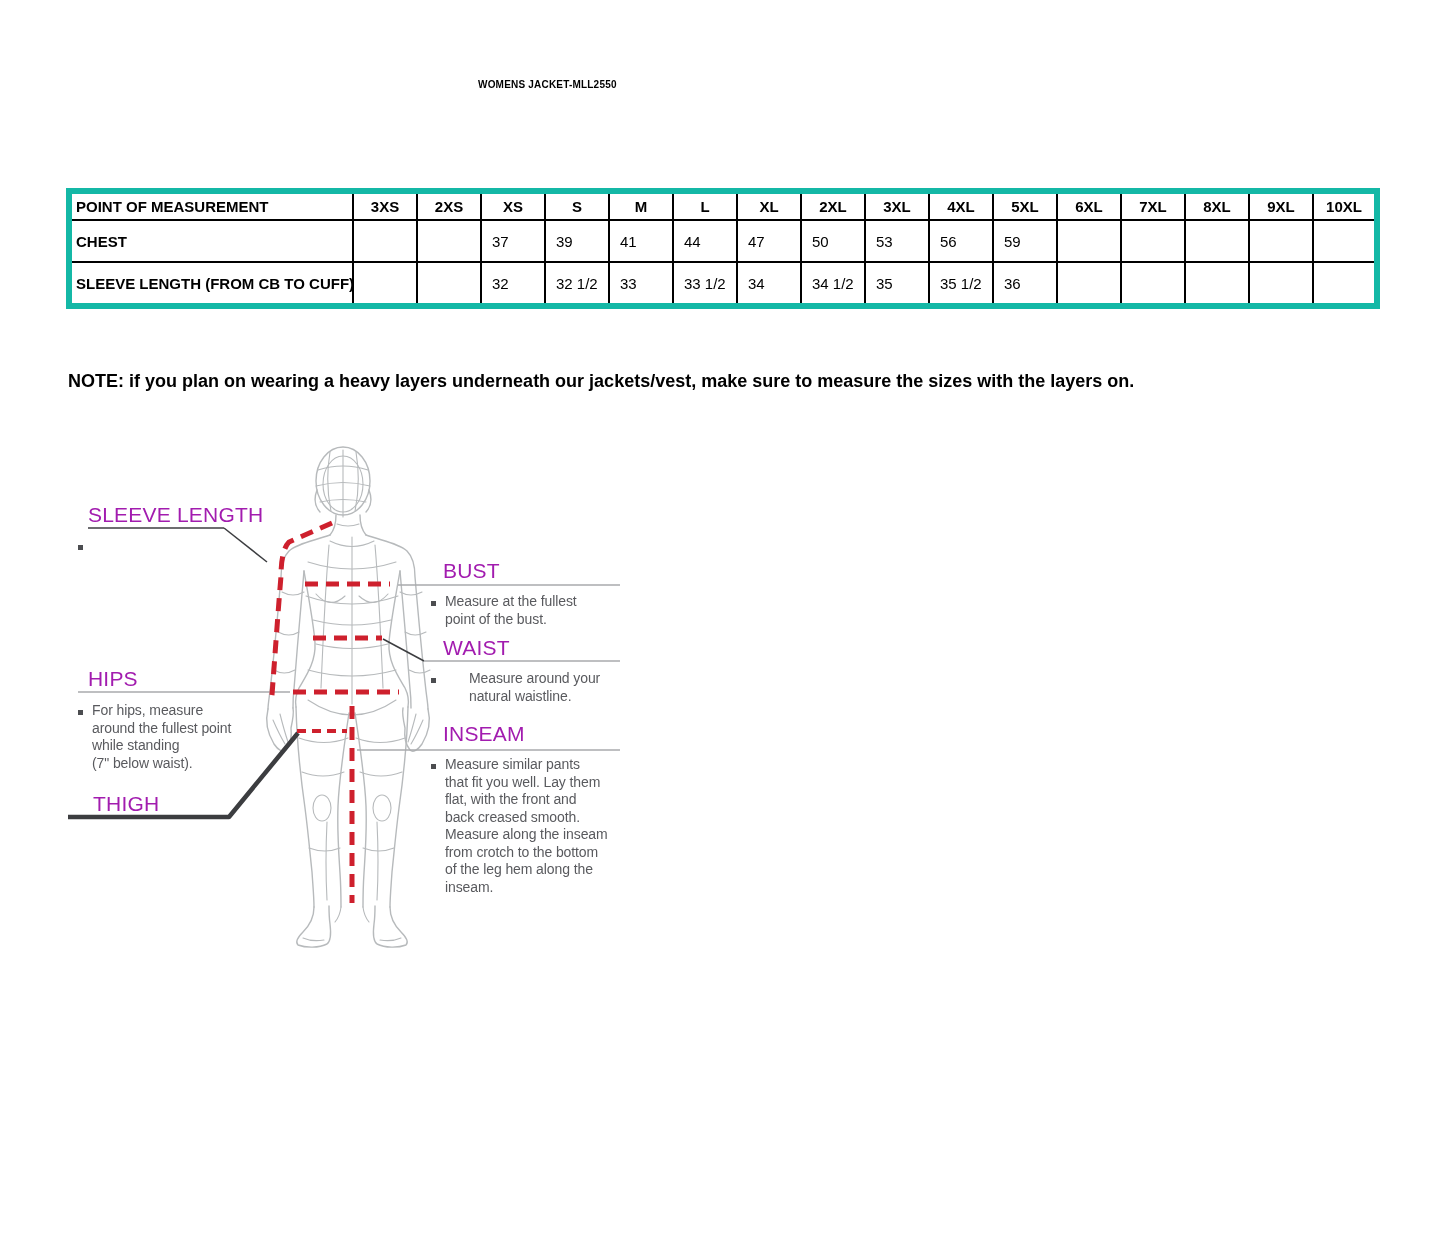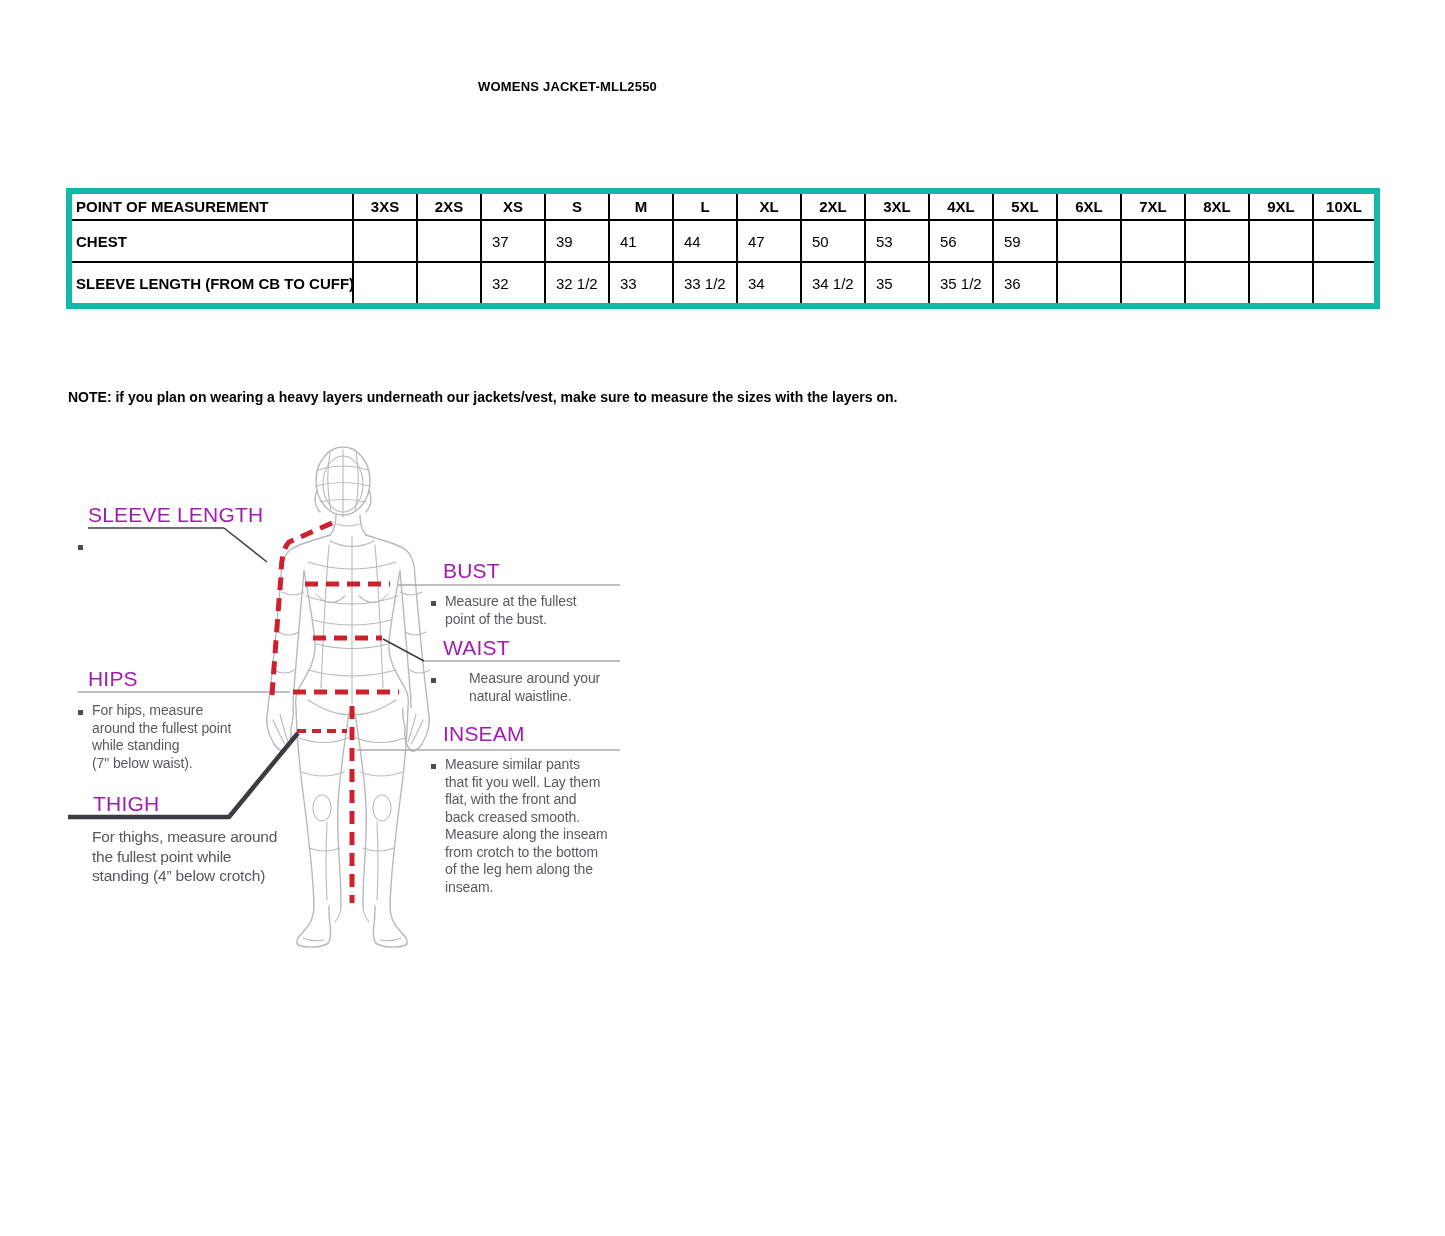--- a/index.html
+++ b/index.html
@@ -3,42 +3,42 @@
 <meta charset="utf-8">
 <style>
   html,body{margin:0;padding:0;background:#ffffff;}
   .page{
     position:relative; width:1445px; height:1236px; background:#fff;
     font-family:"Liberation Sans", sans-serif; color:#000; overflow:hidden;
   }
   
   .doc-title{
     position:absolute; left:478px; top:79px;
-    font-size:13px; font-weight:bold; letter-spacing:0.2px; white-space:nowrap;
+    font-size:10px; font-weight:bold; letter-spacing:0.2px; white-space:nowrap;
   }
   
   table.size-table{
     position:absolute; left:66px; top:188px;
     border-collapse:collapse; table-layout:fixed; width:1312px;
     border:6px solid #14b8a6;
   }
   table.size-table th, table.size-table td{
     border:2px solid #000; font-size:15px; overflow:hidden; white-space:nowrap;
   }
   table.size-table col.c-label{width:284px;}
   table.size-table col.c-size{width:64px;}
   table.size-table thead th{height:25px; font-weight:bold; text-align:center; padding:0;}
   table.size-table thead th.lbl{text-align:left; padding-left:4px;}
   table.size-table tbody td{height:38px; vertical-align:middle;}
   table.size-table tbody td.lbl{font-weight:bold; text-align:left; padding-left:4px;}
   table.size-table tbody td.val{text-align:left; padding-left:10px; font-weight:normal;}
   
   .note-line{
-    position:absolute; left:68px; top:389px;
-    font-size:14px; font-weight:bold; white-space:nowrap; letter-spacing:0px;
+    position:absolute; left:68px; top:371px;
+    font-size:18px; font-weight:bold; white-space:nowrap; letter-spacing:0px;
   }
   
   .diagram-svg{position:absolute; left:0; top:0; width:1445px; height:1236px;}
   .wire{fill:none; stroke:var(--wire,#b7babc); stroke-linecap:round;}
   .o{stroke-width:1.4px;} .m{stroke-width:1.1px;}
   .red{stroke:var(--red,#ce202d); stroke-width:5px; stroke-dasharray:13 8; fill:none;}
   .thin-dash{stroke-width:4px; stroke-dasharray:9 6;}
   .gray-line{stroke:#a8aaac; stroke-width:1.5px;}
   .dark-line{stroke:#3c3d40; stroke-width:1.5px;}
   .thick-line{stroke:#3c3d40; stroke-width:4.5px; stroke-linejoin:round; fill:none;}
@@ -248,23 +248,20 @@
   <span class="bullet" style="left:78px;top:545px"></span>
 
   <div class="dhead" style="left:88px;top:667px">HIPS</div>
   <span class="bullet" style="left:78px;top:710px"></span>
   <div class="dpara" style="left:92px;top:702px">For hips, measure
 around the fullest point
 while standing
 (7" below waist).</div>
 
   <div class="dhead" style="left:93px;top:792px">THIGH</div>
-  <div class="dpara-thigh" style="left:92px;top:827px">For thighs, measure around
-the fullest point while
-standing (4” below crotch)</div>
 
   <div class="dhead" style="left:443px;top:559px">BUST</div>
   <span class="bullet" style="left:431px;top:601px"></span>
   <div class="dpara" style="left:445px;top:593px">Measure at the fullest
 point of the bust.</div>
 
   <div class="dhead" style="left:443px;top:636px">WAIST</div>
   <span class="bullet" style="left:431px;top:678px"></span>
   <div class="dpara" style="left:469px;top:670px">Measure around your
 natural waistline.</div>

